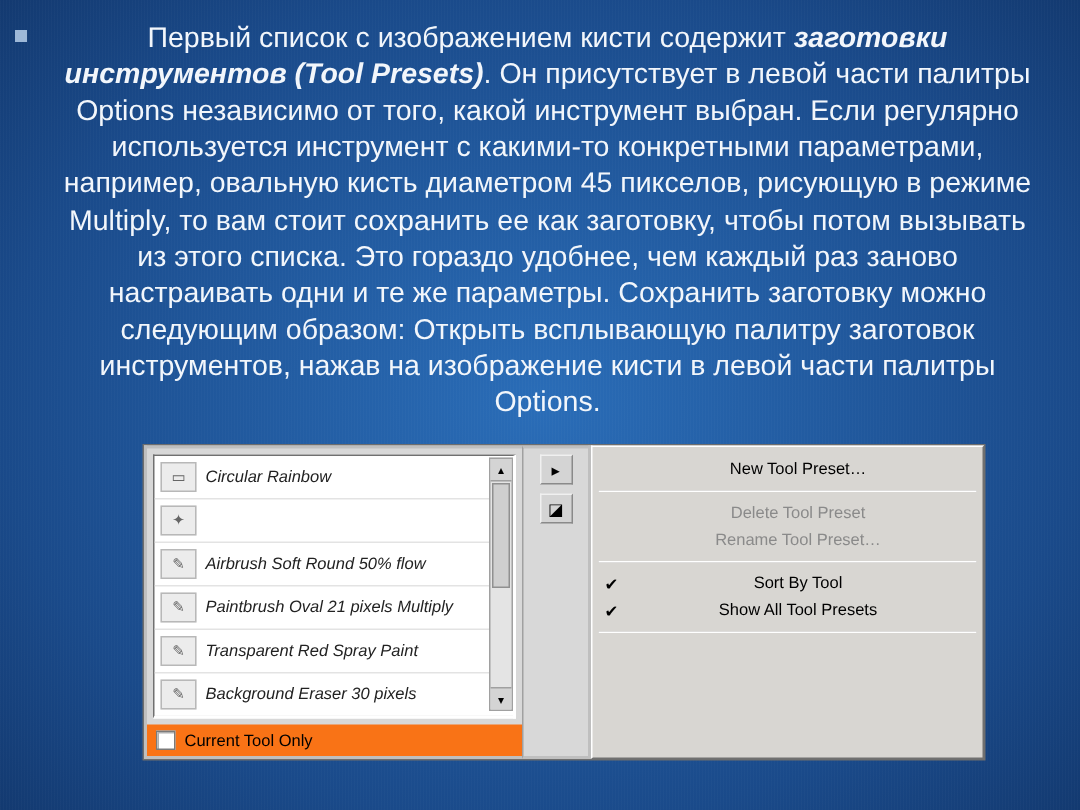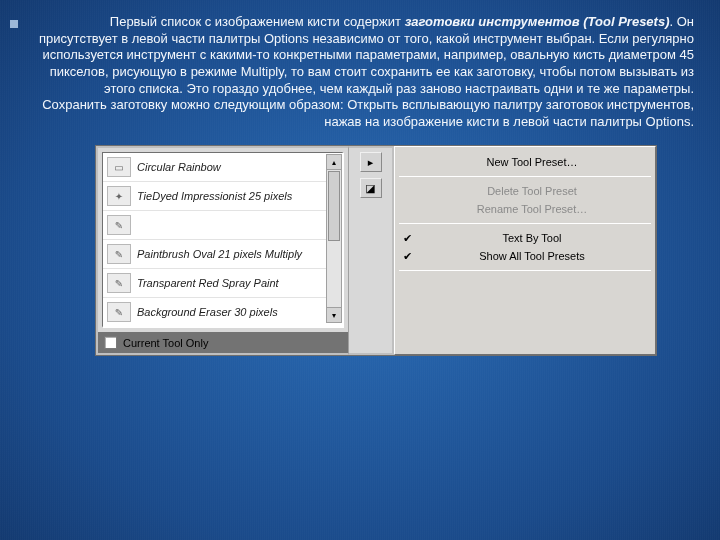--- a/index.html
+++ b/index.html
@@ -14,22 +14,22 @@
     position: absolute; inset: 0;
     background: repeating-linear-gradient(to right, rgba(255,255,255,0.02) 0 1px, transparent 1px 2px);
     pointer-events: none;
   }
   .content { position: relative; padding: 14px 26px 0 36px; }
   .bullet {
     position: absolute; left: 10px; top: 20px;
     width: 8px; height: 8px; background: #9db8d8;
   }
   .para {
-    font-size: 13px; line-height: 1.28; color: #f2f6fb;
-    text-align: right;
+    font-size: 19px; line-height: 1.28; color: #f2f6fb;
+    text-align: center;
   }
   .para b { font-weight: bold; }
   .para i { font-style: italic; }
 
   .panel-wrap {
     margin: 16px 0 0 60px; width: 560px;
     display: flex; gap: 0;
     font-family: Tahoma, Arial, sans-serif;
     color: #000; font-size: 11px;
     box-shadow: 0 0 0 1px #6e6e6e;
@@ -60,21 +60,21 @@
   .scrollbar {
     position: absolute; right: 6px; top: 6px; bottom: 30px;
     width: 16px; background: #e4e4e4; border: 1px solid #a0a0a0;
   }
   .sb-btn { height: 15px; background: #d4d4d4; border-bottom: 1px solid #a0a0a0;
     display:flex; align-items:center; justify-content:center; font-size:8px;}
   .sb-btn.bot { position:absolute; bottom:0; left:0; right:0; border-top:1px solid #a0a0a0; border-bottom:none;}
   .sb-thumb { position:absolute; left:1px; right:1px; top:16px; height:70px; background:#cfcfcf; border:1px solid #909090;}
   .toolonly {
     display:flex; align-items:center; gap:6px; padding:4px 6px;
-    background:#737373;
+    background:#f97316;
   }
   .chk { width:13px; height:13px; background:#fff; border:1px solid #7a7a7a; box-shadow: inset 1px 1px 0 #b0b0b0;}
   .mid-col {
     width: 46px; background: #d8d8d8; border: 2px solid #bfbfbf;
     border-left: 1px solid #a0a0a0; padding: 4px;
     display: flex; flex-direction: column; gap: 6px; align-items:center;
   }
   .mbtn {
     width: 22px; height: 20px; background: #d4d4d4;
     border: 1px solid #8a8a8a; border-top-color:#f0f0f0; border-left-color:#f0f0f0;
@@ -103,24 +103,24 @@
 
   <div class="panel-wrap">
     <div class="preset-list">
       <div class="plist-inner">
         <div class="prow">
           <div class="picon">▭</div>
           <div class="ptxt">Circular Rainbow</div>
         </div>
         <div class="prow">
           <div class="picon">✦</div>
-          <div class="ptxt">TieDyed Impressionist 25 pixels</div>
         </div>
         <div class="prow">
           <div class="picon">✎</div>
+          <div class="ptxt">Airbrush Soft Round 50% flow</div>
         </div>
         <div class="prow">
           <div class="picon">✎</div>
           <div class="ptxt">Paintbrush Oval 21 pixels Multiply</div>
         </div>
         <div class="prow">
           <div class="picon">✎</div>
           <div class="ptxt">Transparent Red Spray Paint</div>
         </div>
         <div class="prow">
@@ -147,18 +147,18 @@
           <span>◪</span>
         </div>
     </div>
 
     <div class="menu">
       <div class="mitem"><span>New Tool Preset…</span></div>
       <div class="msep"></div>
       <div class="mitem disabled"><span>Delete Tool Preset</span></div>
       <div class="mitem disabled"><span>Rename Tool Preset…</span></div>
       <div class="msep"></div>
-      <div class="mitem"><span class="mchk">✔</span><span>Text By Tool</span></div>
+      <div class="mitem"><span class="mchk">✔</span><span>Sort By Tool</span></div>
       <div class="mitem"><span class="mchk">✔</span><span>Show All Tool Presets</span></div>
       <div class="msep"></div>
     </div>
   </div>
 </div>
 
 </body></html>

